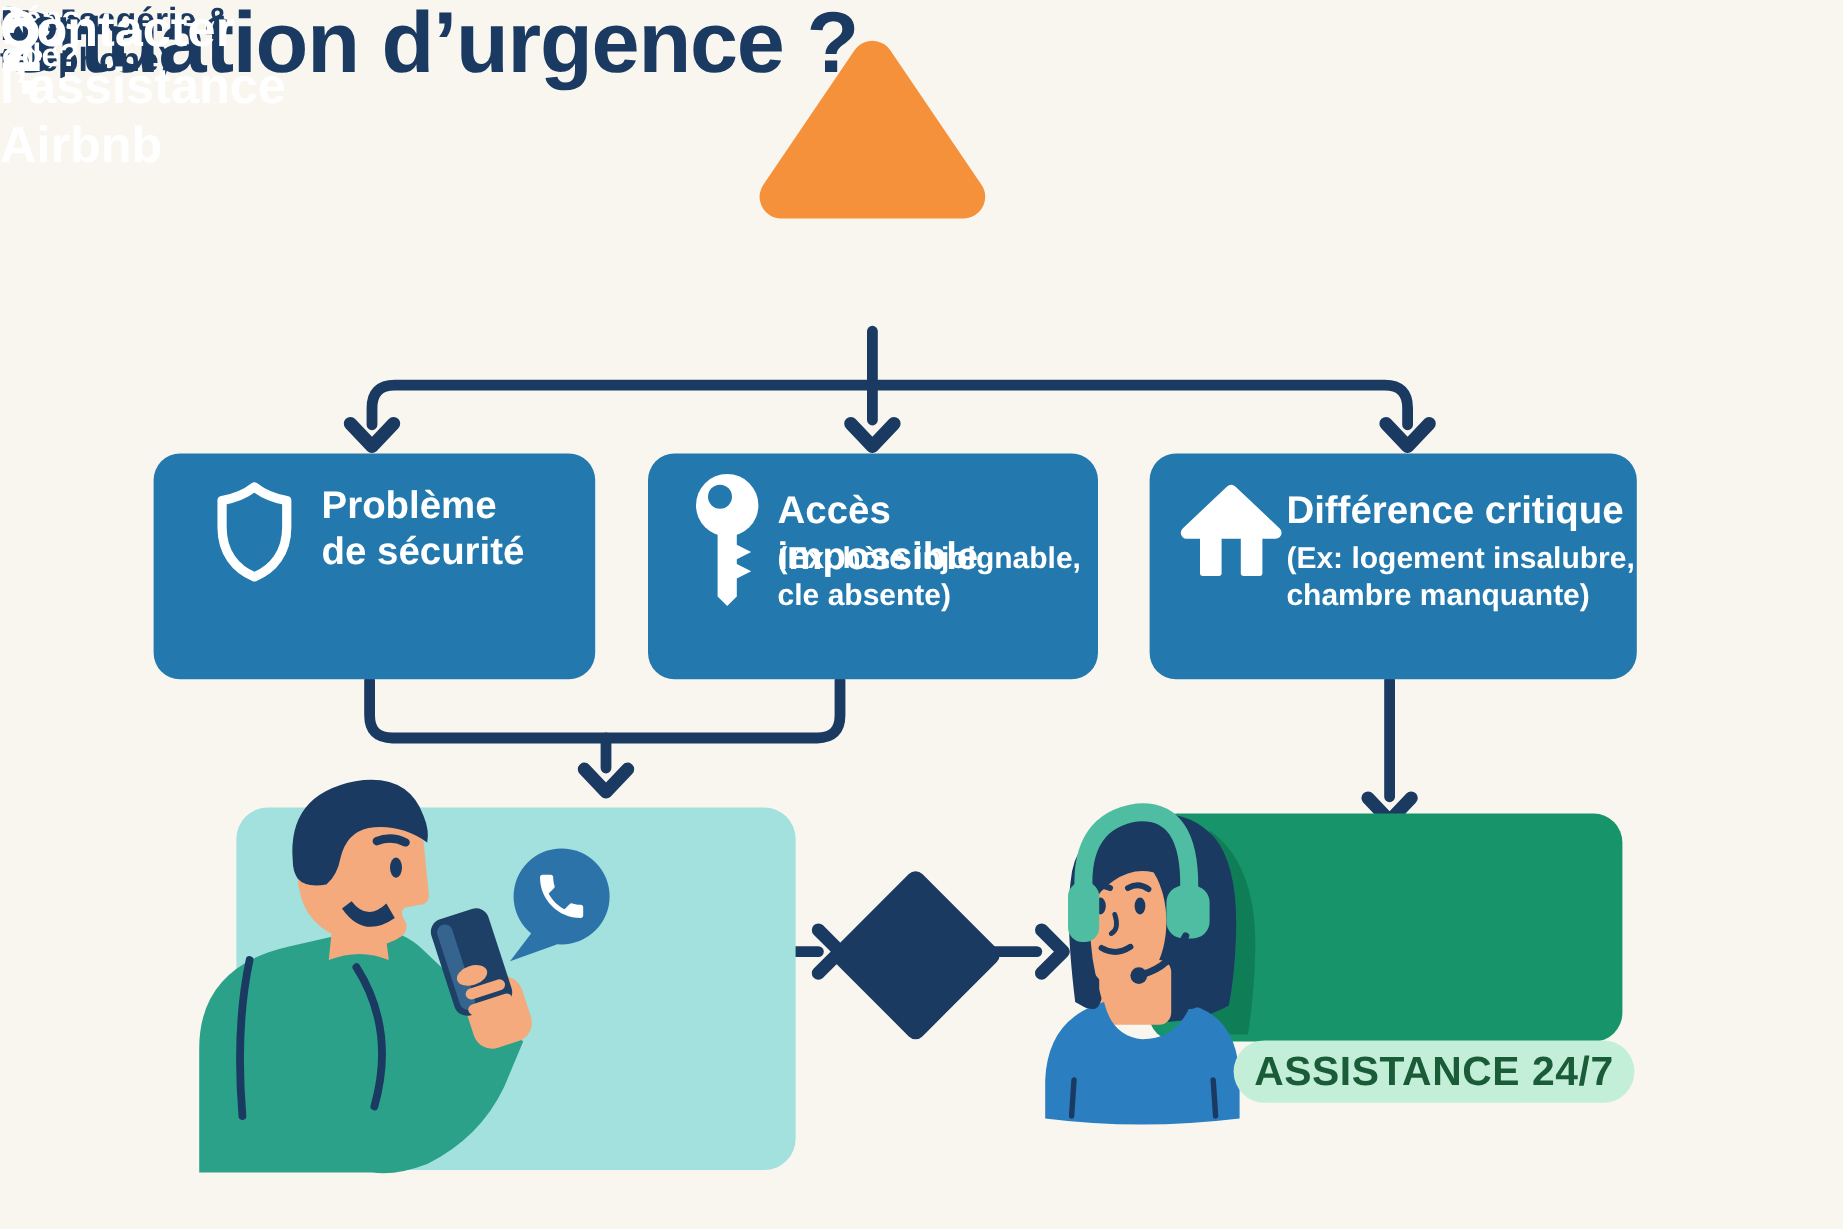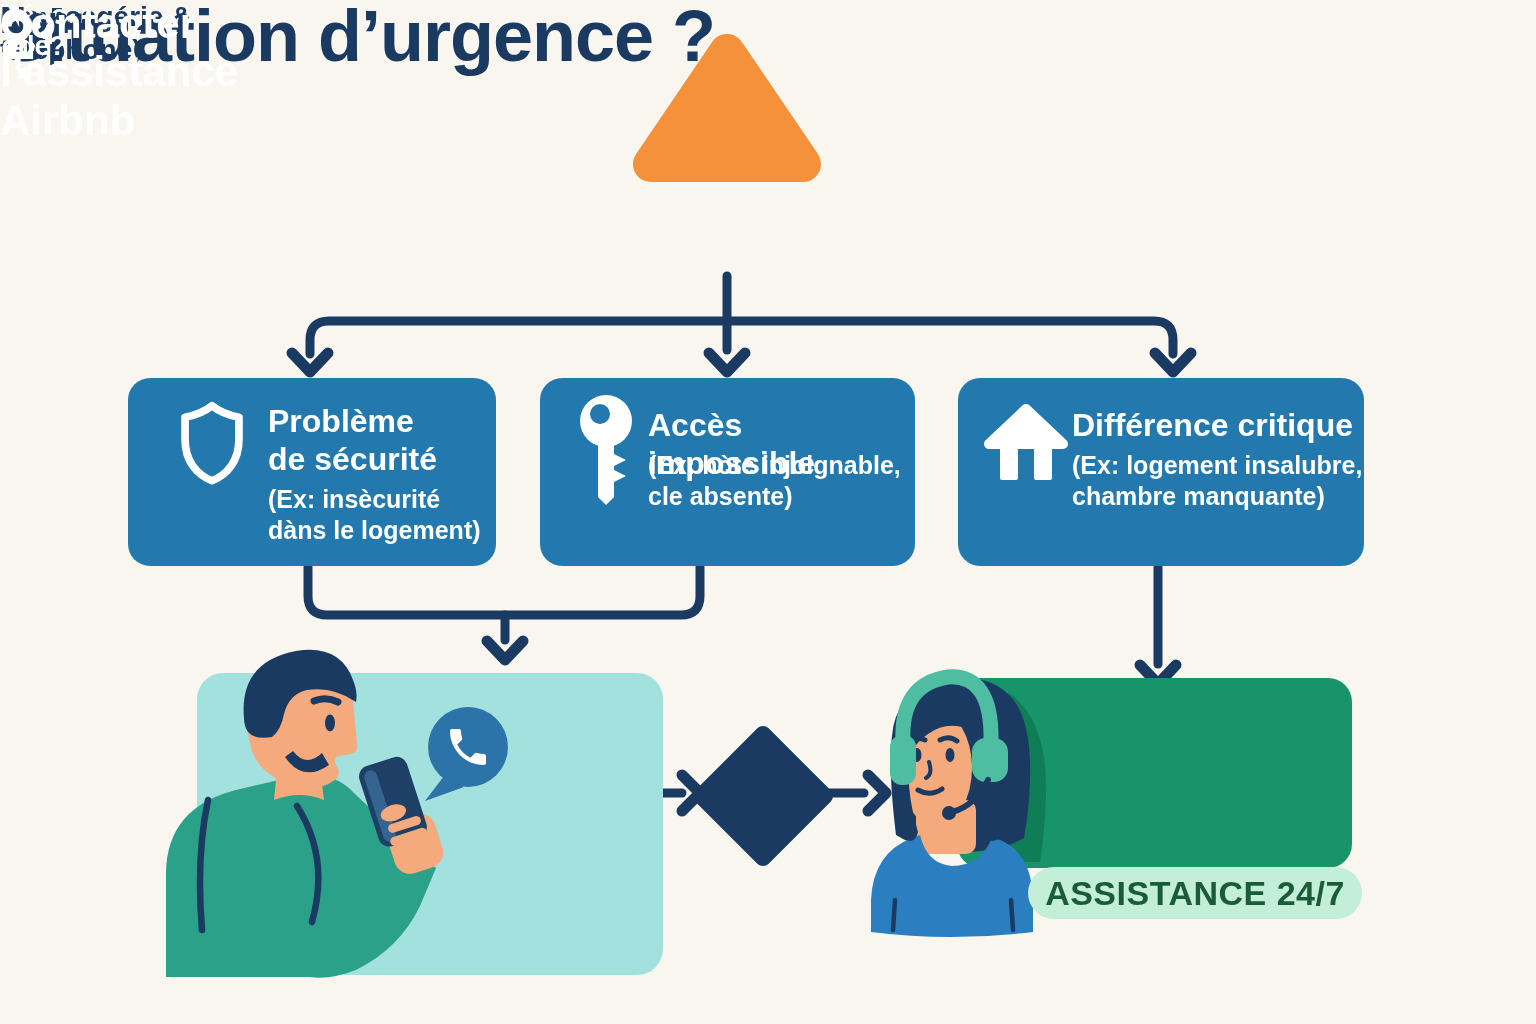--- a/index.html
+++ b/index.html
@@ -84,22 +84,20 @@
 
   <div id="triangle-q" class="abs txt">?</div>
   <div id="page-title" class="abs txt">Situation d’urgence ?</div>
 
   <div id="branch-security" class="abs card branch-box">
     <svg class="abs" style="left:42px;top:20px;" width="84" height="94" viewBox="0 0 24 26">
       <path d="M12 1.8 C10 3.4 7 4.6 4.3 5.05 L4.3 11.4 C4.3 17.4 7.5 21.4 12 23.2 C16.5 21.4 19.7 17.4 19.7 11.4 L19.7 5.05 C17 4.6 14 3.4 12 1.8 Z" fill="none" stroke="#ffffff" stroke-width="2.2" stroke-linejoin="round"></path>
     </svg>
     <div class="bx-title" style="left:140px;top:24px;">Problème
 de sécurité</div>
-    <div class="bx-sub" style="left:140px;top:106px;">(Ex: insècurité
-dàns le logement)</div>
   </div>
 
   <div id="branch-access" class="abs card branch-box">
     <svg class="abs" style="left:36px;top:16px;" width="60" height="118" viewBox="0 0 60 118">
       <circle cx="30" cy="27" r="26" fill="#ffffff"></circle>
       <circle cx="24" cy="20" r="10" fill="#2379ae"></circle>
       <path d="M22 48 L38 48 L38 60 L50 66 L38 72 L38 76 L50 82 L38 88 L38 103 L30 111 L22 103 Z" fill="#ffffff"></path>
     </svg>
     <div class="bx-title" style="left:108px;top:28px;">Accès impossible</div>
     <div class="bx-sub" style="left:108px;top:72px;">(Ex: hòte injoignable,

